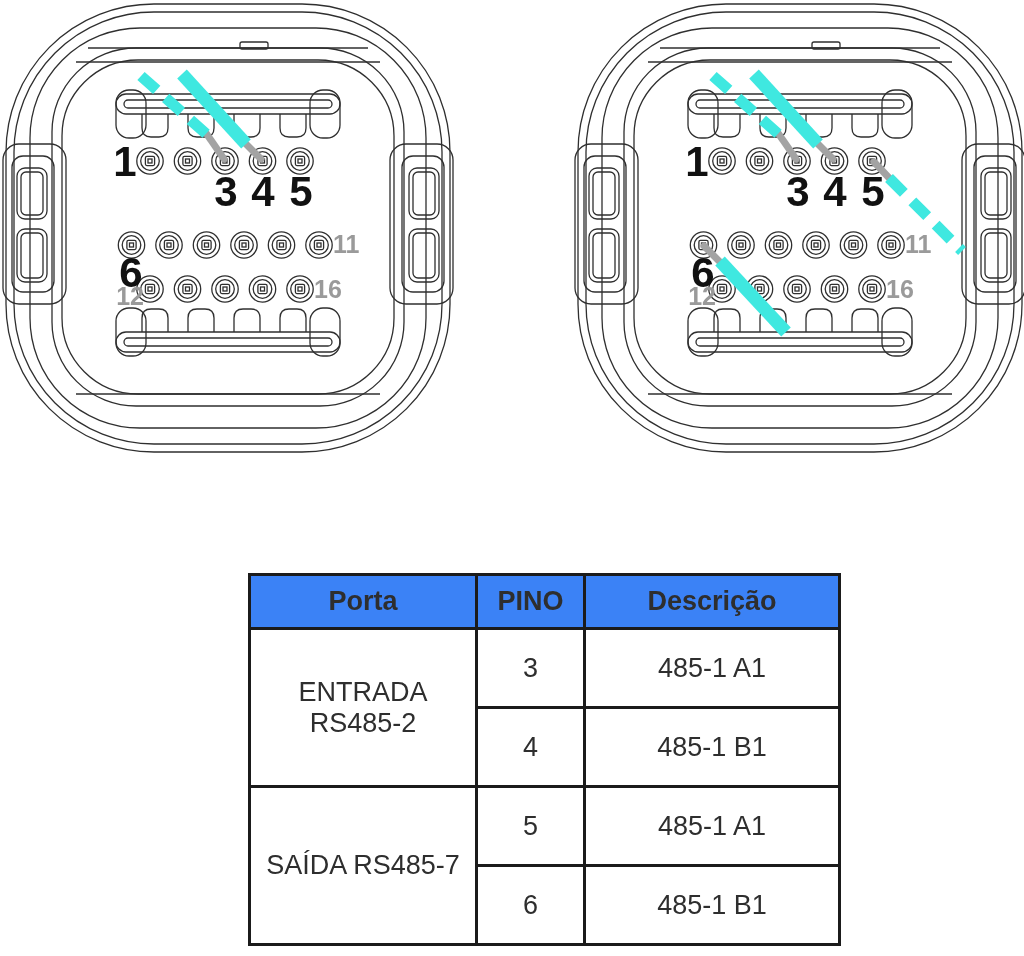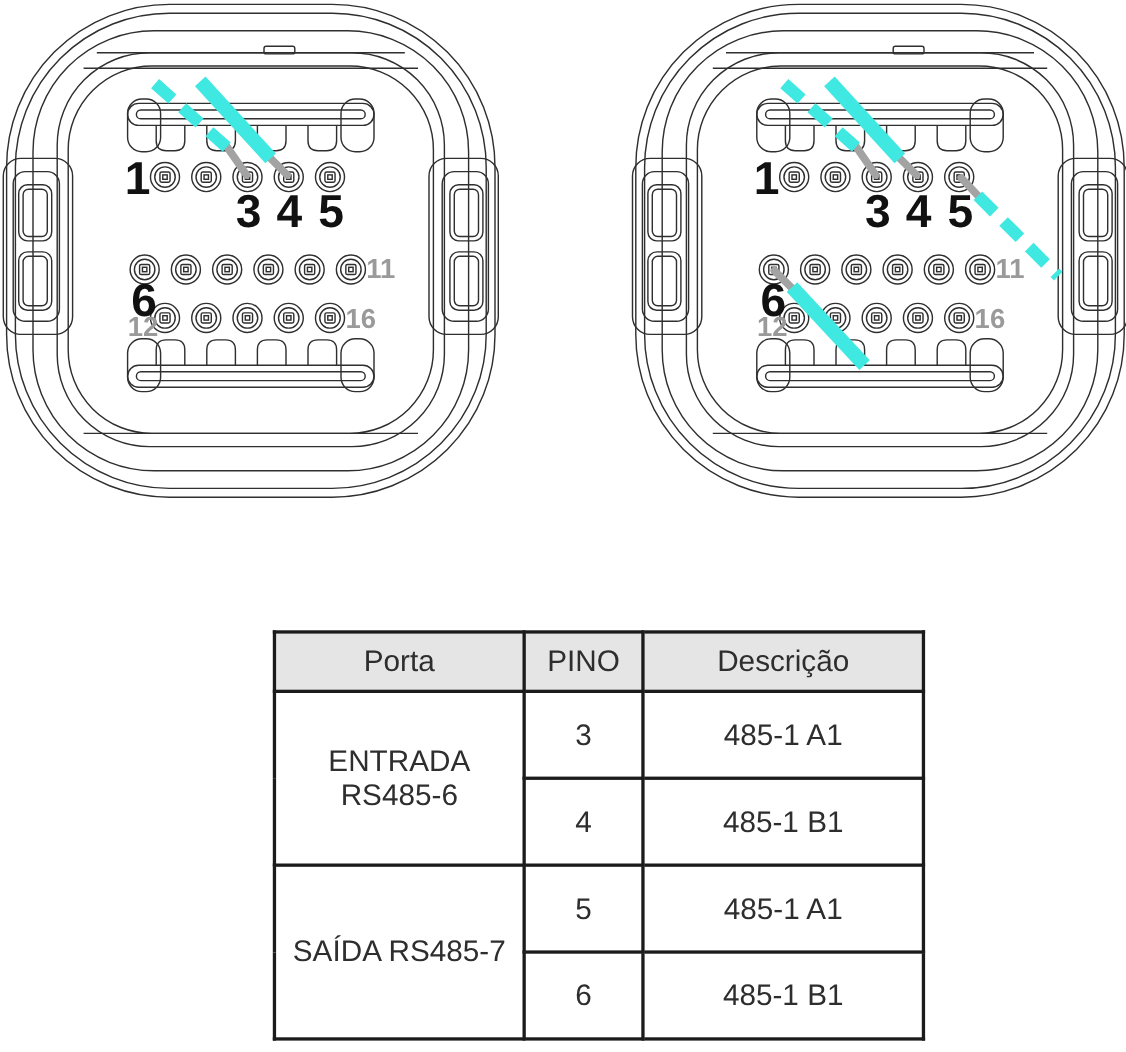--- a/index.html
+++ b/index.html
@@ -6,21 +6,21 @@
   .stage{position:relative;width:1024px;height:956px;background:#fff;overflow:hidden;
          font-family:"Liberation Sans",sans-serif;}
   svg.connector{position:absolute;}
   svg text{font-family:"Liberation Sans",sans-serif;}
   .lbl-big{font-size:42px;font-weight:900;fill:#111;}
   .lbl-gray{font-size:25px;font-weight:700;fill:#9a9a9a;}
   table.pin-table{position:absolute;left:248px;top:573px;border-collapse:collapse;
                   table-layout:fixed;font-size:27px;color:#2e2e2e;}
   table.pin-table th,table.pin-table td{border:3px solid #1b1b1b;text-align:center;
                   vertical-align:middle;padding:0;}
-  table.pin-table thead th{background:#e5e5e5;height:51px;font-weight:400;text-align:center;}
+  table.pin-table thead th{background:#3b82f6;height:51px;font-weight:700;text-align:center;}
   table.pin-table tbody td{height:76px;background:#fff;font-weight:400;}
   .col-porta{width:227px;} .col-pino{width:108px;} .col-desc{width:255px;}
 </style>
 </head>
 <body>
 
 <div class="stage">
 
   <svg class="connector" style="left:0;top:2px" width="456" height="452" viewBox="0 0 456 452">
     <defs>
@@ -157,21 +157,21 @@
       <tr>
         <th>Porta</th>
         <th>PINO</th>
         <th>Descrição</th>
       </tr>
     </thead>
     <tbody>
       <tr>
         <td rowspan="2">
           <div>ENTRADA</div>
-          <div>RS485-6</div>
+          <div>RS485-2</div>
         </td>
         <td>3</td>
         <td>485-1 A1</td>
       </tr>
       <tr>
         <td>4</td>
         <td>485-1 B1</td>
       </tr>
       <tr>
         <td rowspan="2">

